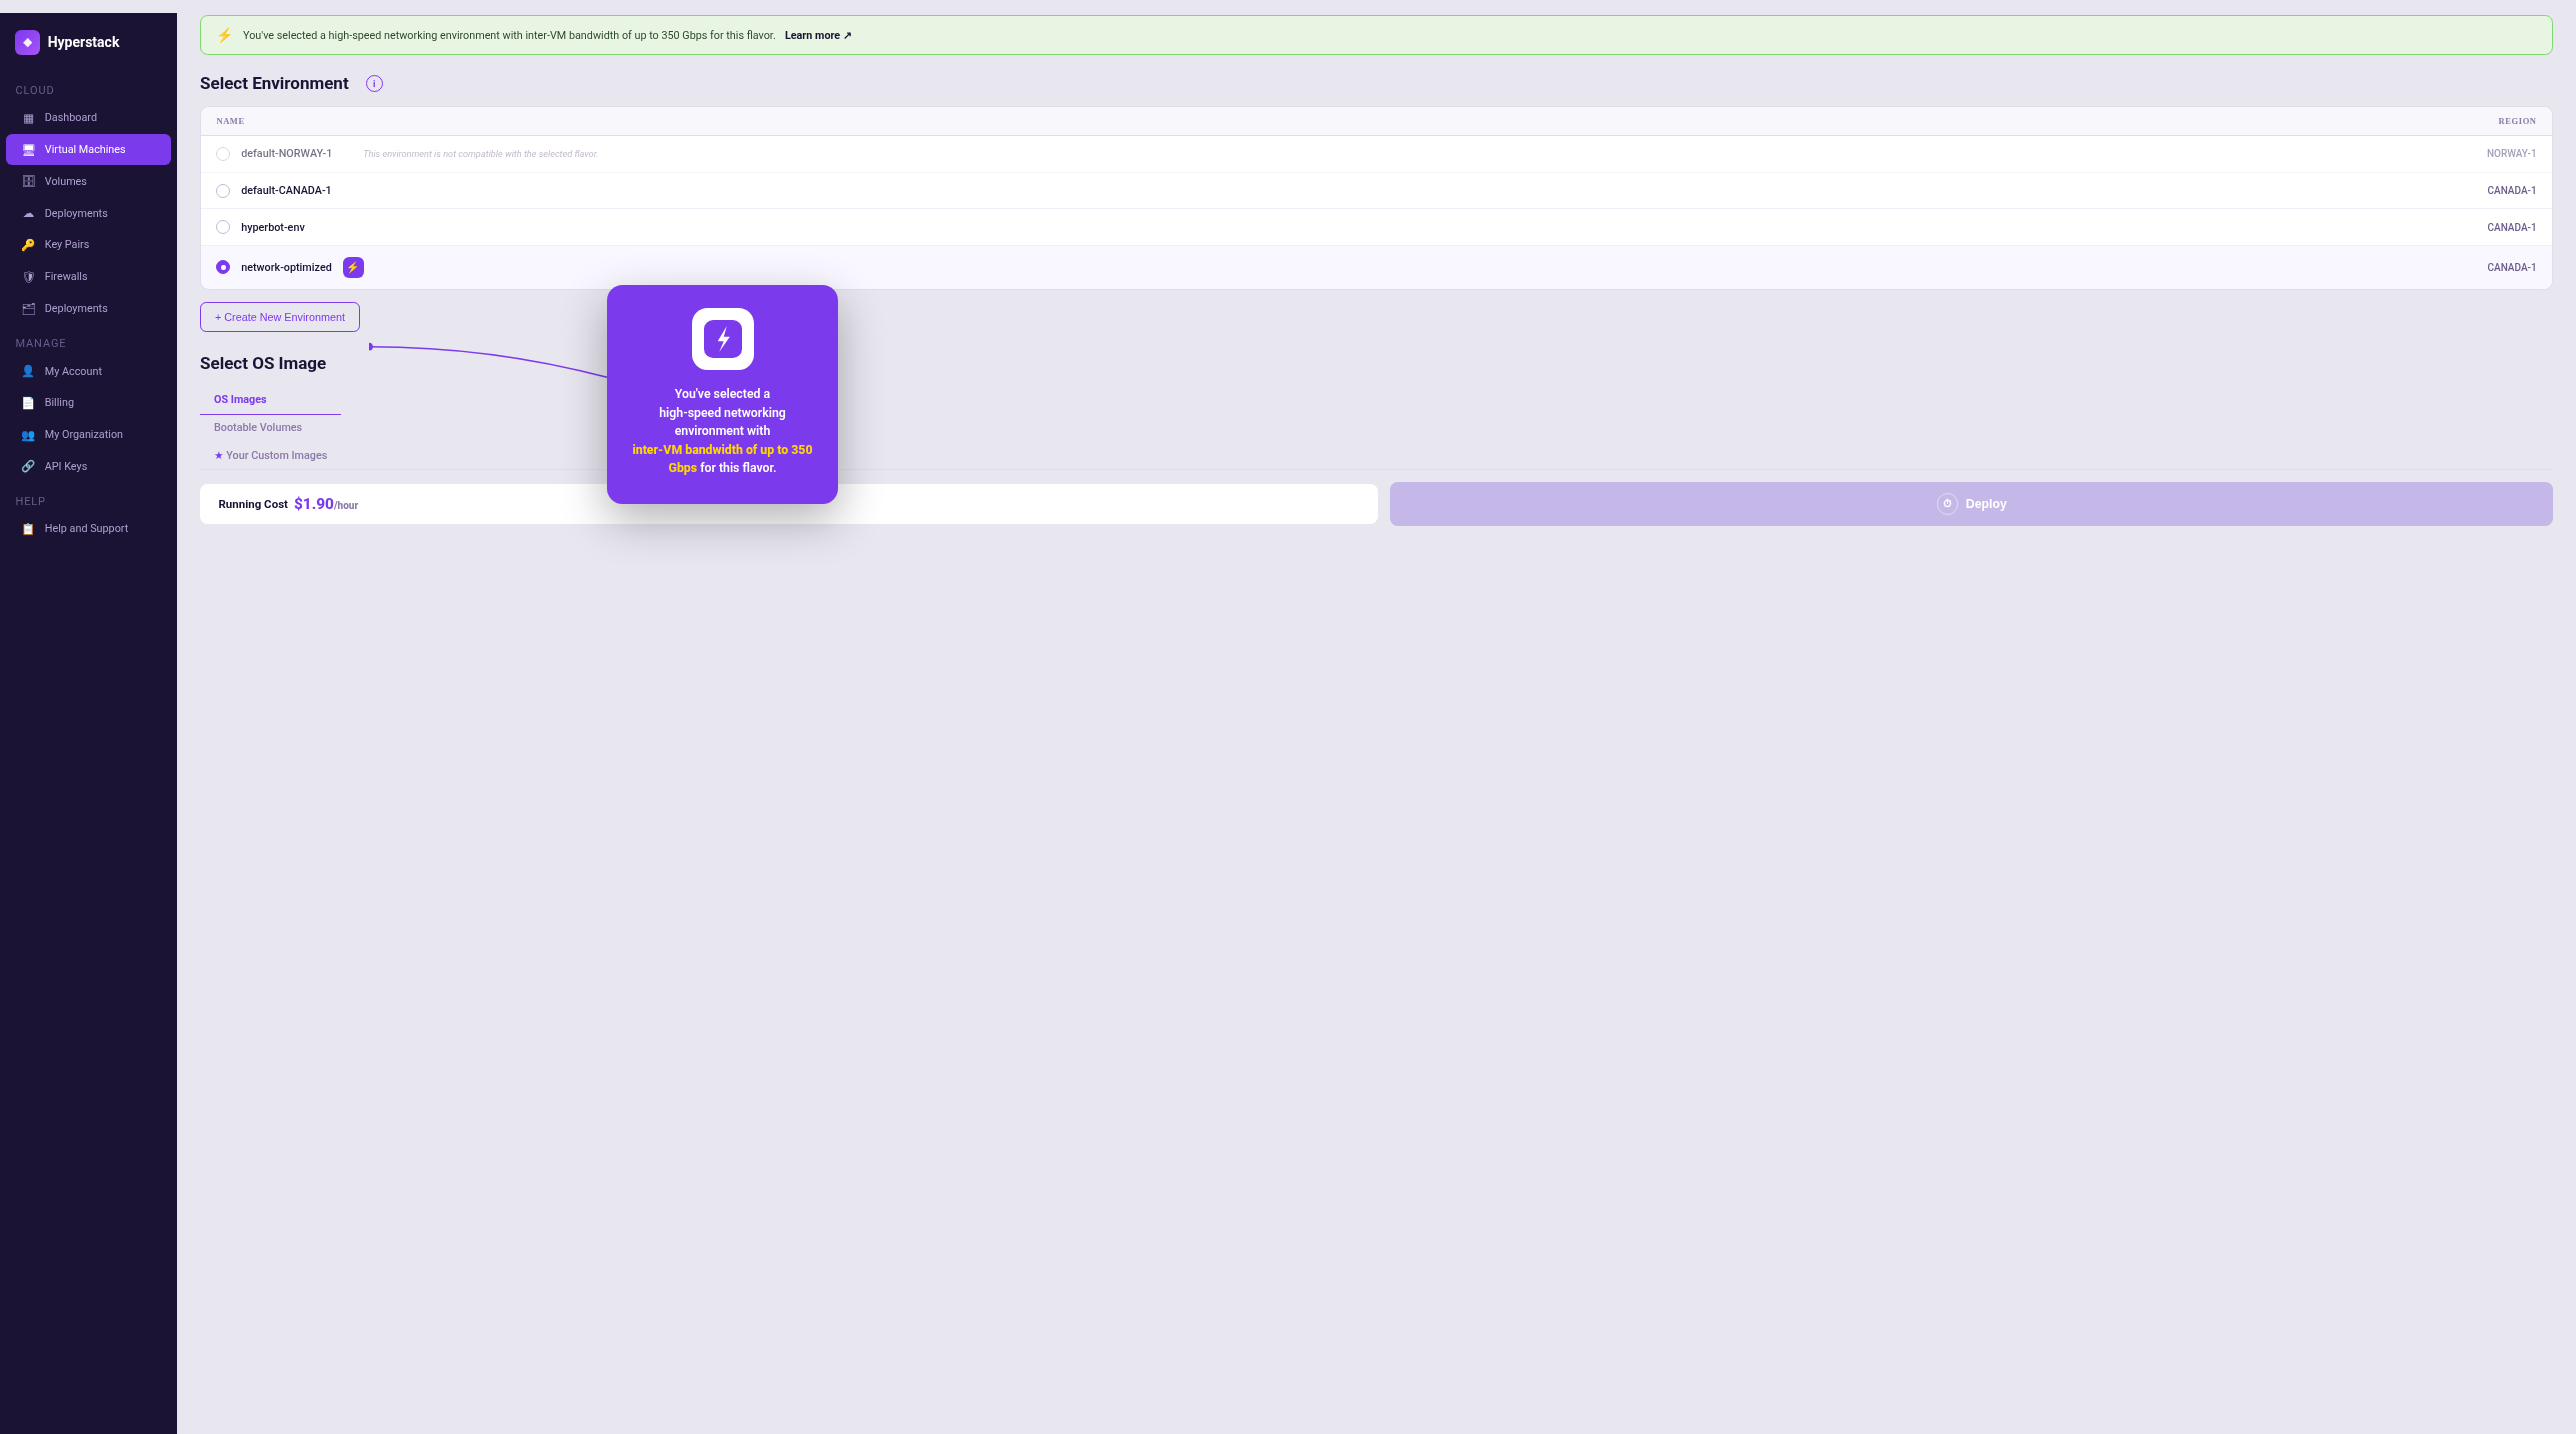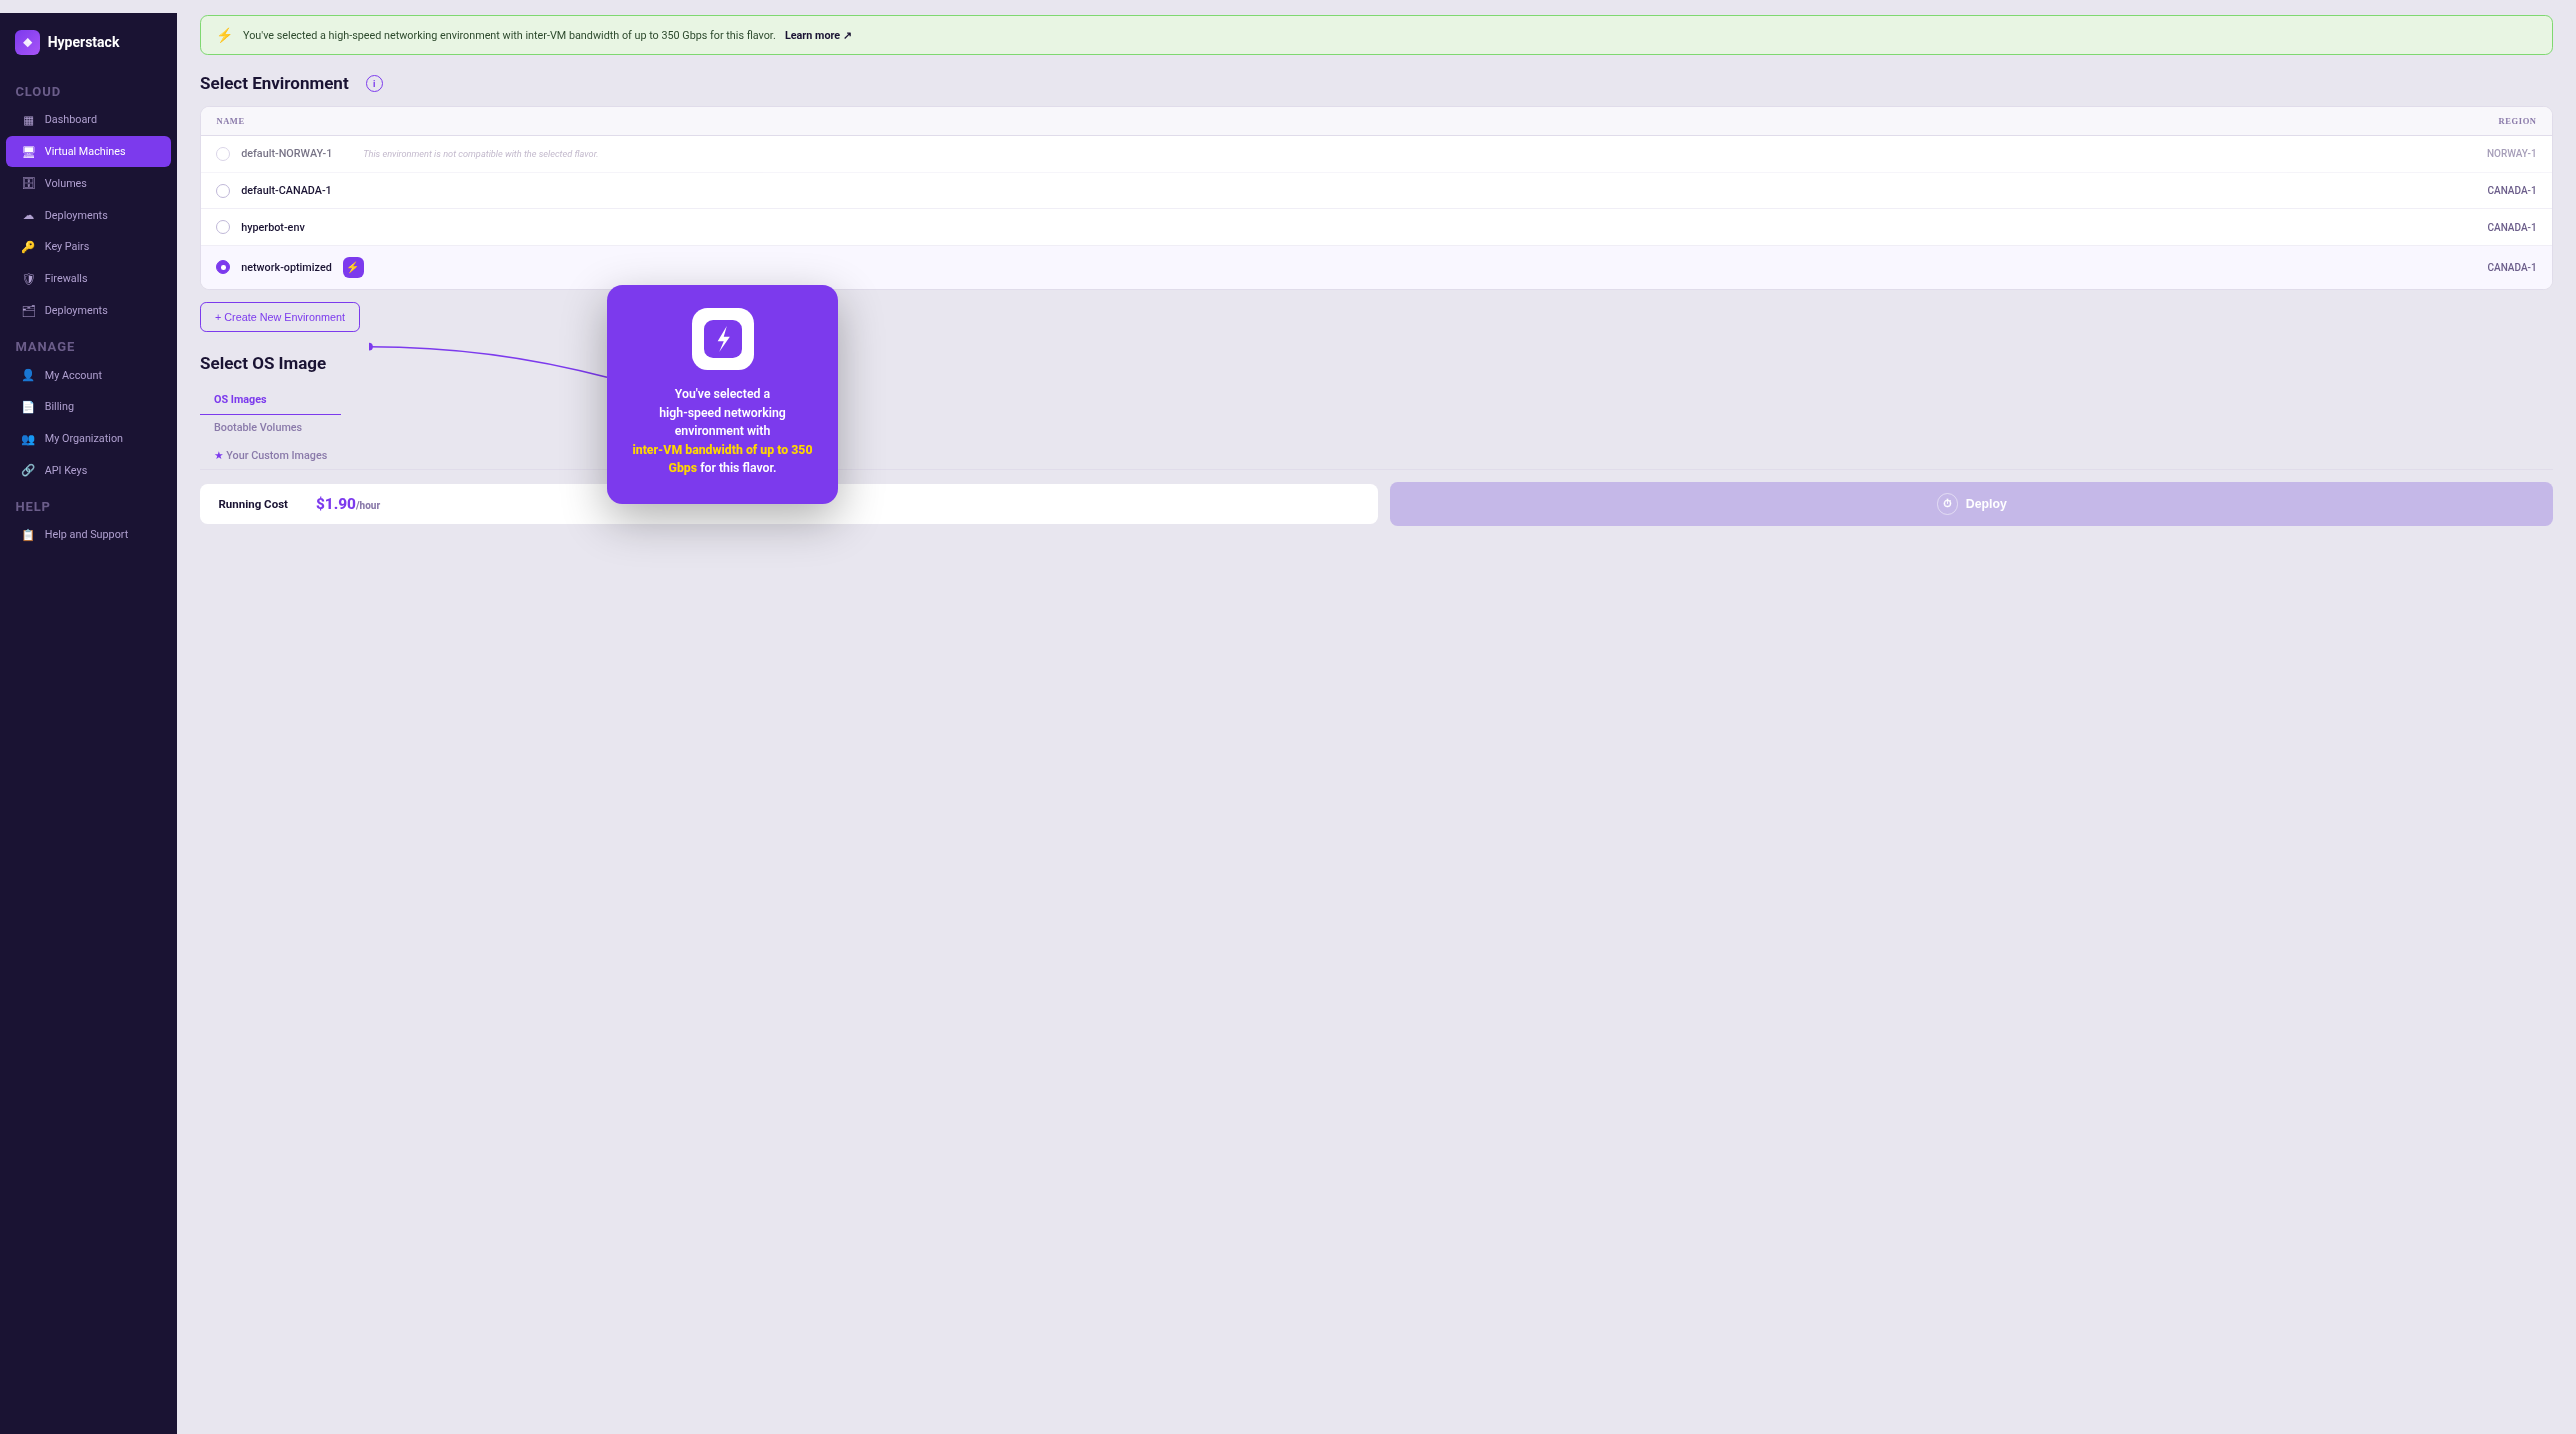--- a/index.html
+++ b/index.html
@@ -39,22 +39,22 @@
       height: 24.6px;
       background: linear-gradient(135deg, #7c3aed, #a855f7);
       border-radius: 6.2px;
       display: flex;
       align-items: center;
       justify-content: center;
       font-size: 14px;
     }
 
     .sidebar-section-label {
-      font-size: 13px;
-      font-weight: 700;
+      font-size: 11px;
+      font-weight: 400;
       letter-spacing: 0.9px;
       color: #6b5d8a;
       padding: 12.3px 15.4px 4.6px;
       text-transform: uppercase;
     }
 
     .sidebar-item {
       display: flex;
       align-items: center;
       gap: 9.2px;
@@ -300,21 +300,21 @@
       align-items: center;
     }
 
     .cost-box {
       flex: 1;
       background: #fff;
       border-radius: 7.7px;
       padding: 10.8px 18.5px;
       display: flex;
       align-items: center;
-      gap: 28px;
+      gap: 6px;
     }
 
     .cost-label {
       font-size: 11.5px;
       font-weight: 700;
       color: #1a1333;
     }
 
     .cost-value {
       font-size: 15.4px;

